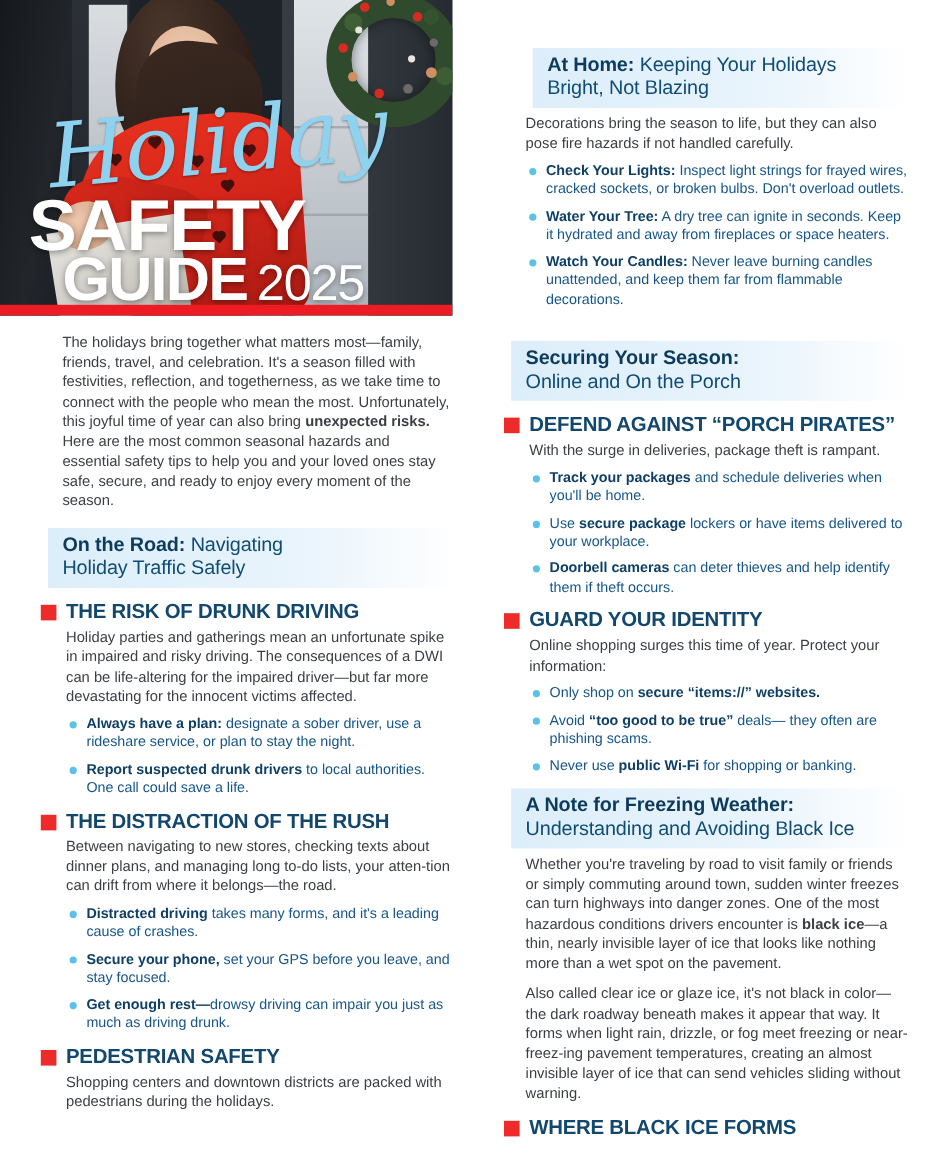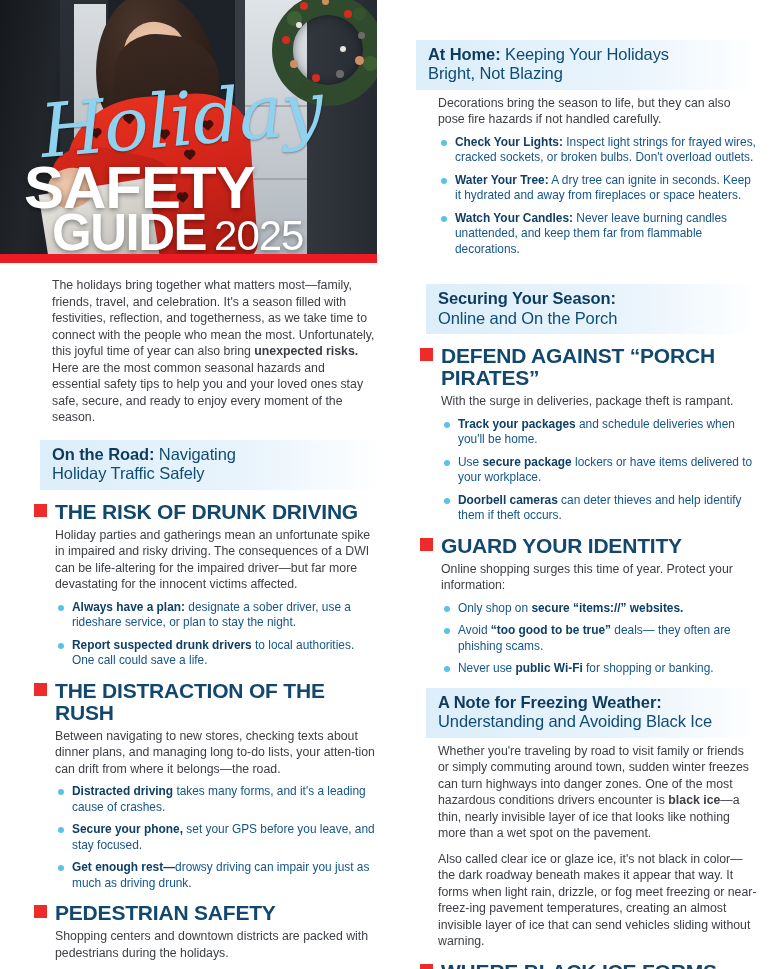--- a/index.html
+++ b/index.html
@@ -167,21 +167,21 @@
   }
   .band h2 b { font-weight:700; color:#0d3b5e; }
 
   .sub-head {
     display:flex; align-items:flex-start; gap:8px; margin-top:11px;
   }
   .sq {
     width:13px; height:13px; background:#ee2b2b; flex:0 0 13px; margin-top:3px;
   }
   .sub-head h3 {
-    font-size:21px; font-weight:700; color:#12476e; letter-spacing:-.2px; line-height:1.05;
+    font-size:17px; font-weight:700; color:#12476e; letter-spacing:-.2px; line-height:1.05;
   }
 
   ul.tips { list-style:none; margin:7px 0 0 0; }
   ul.tips li {
     position:relative; padding-left:17px; margin-bottom:7px;
     font-size:11.9px; line-height:1.30; color:#16558a;
   }
   ul.tips li b { font-weight:700; color:#0e3f66; }
   ul.tips li::before {
     content:""; position:absolute; left:3px; top:5px;
@@ -296,21 +296,21 @@
       </div>
       <div style="padding-left:21px">
         <p class="body-text para">Shopping centers and downtown districts are packed with pedestrians during the holidays.</p>
 
       </div>
     </div>
   </div>
 
   <div class="col-right">
 
-    <div class="band" style="margin-left:8px">
+    <div class="band" style="margin-left:36px">
       <h2><b>At Home:</b><span> Keeping Your Holidays</span><br><span>Bright, Not Blazing</span></h2>
     </div>
     <div style="padding-left:30px">
       <p class="body-text para" style="margin-top:5px">Decorations bring the season to life, but they can also pose fire hazards if not handled carefully.</p>
       <ul class="tips">
         <li><b>Check Your Lights:</b><span> Inspect light strings for frayed wires, cracked sockets, or broken bulbs. Don't overload outlets.</span></li>
         <li><b>Water Your Tree:</b><span> A dry tree can ignite in seconds. Keep it hydrated and away from fireplaces or space heaters.</span></li>
         <li><b>Watch Your Candles:</b><span> Never leave burning candles unattended, and keep them far from flammable decorations.</span></li>
       </ul>
     </div>

